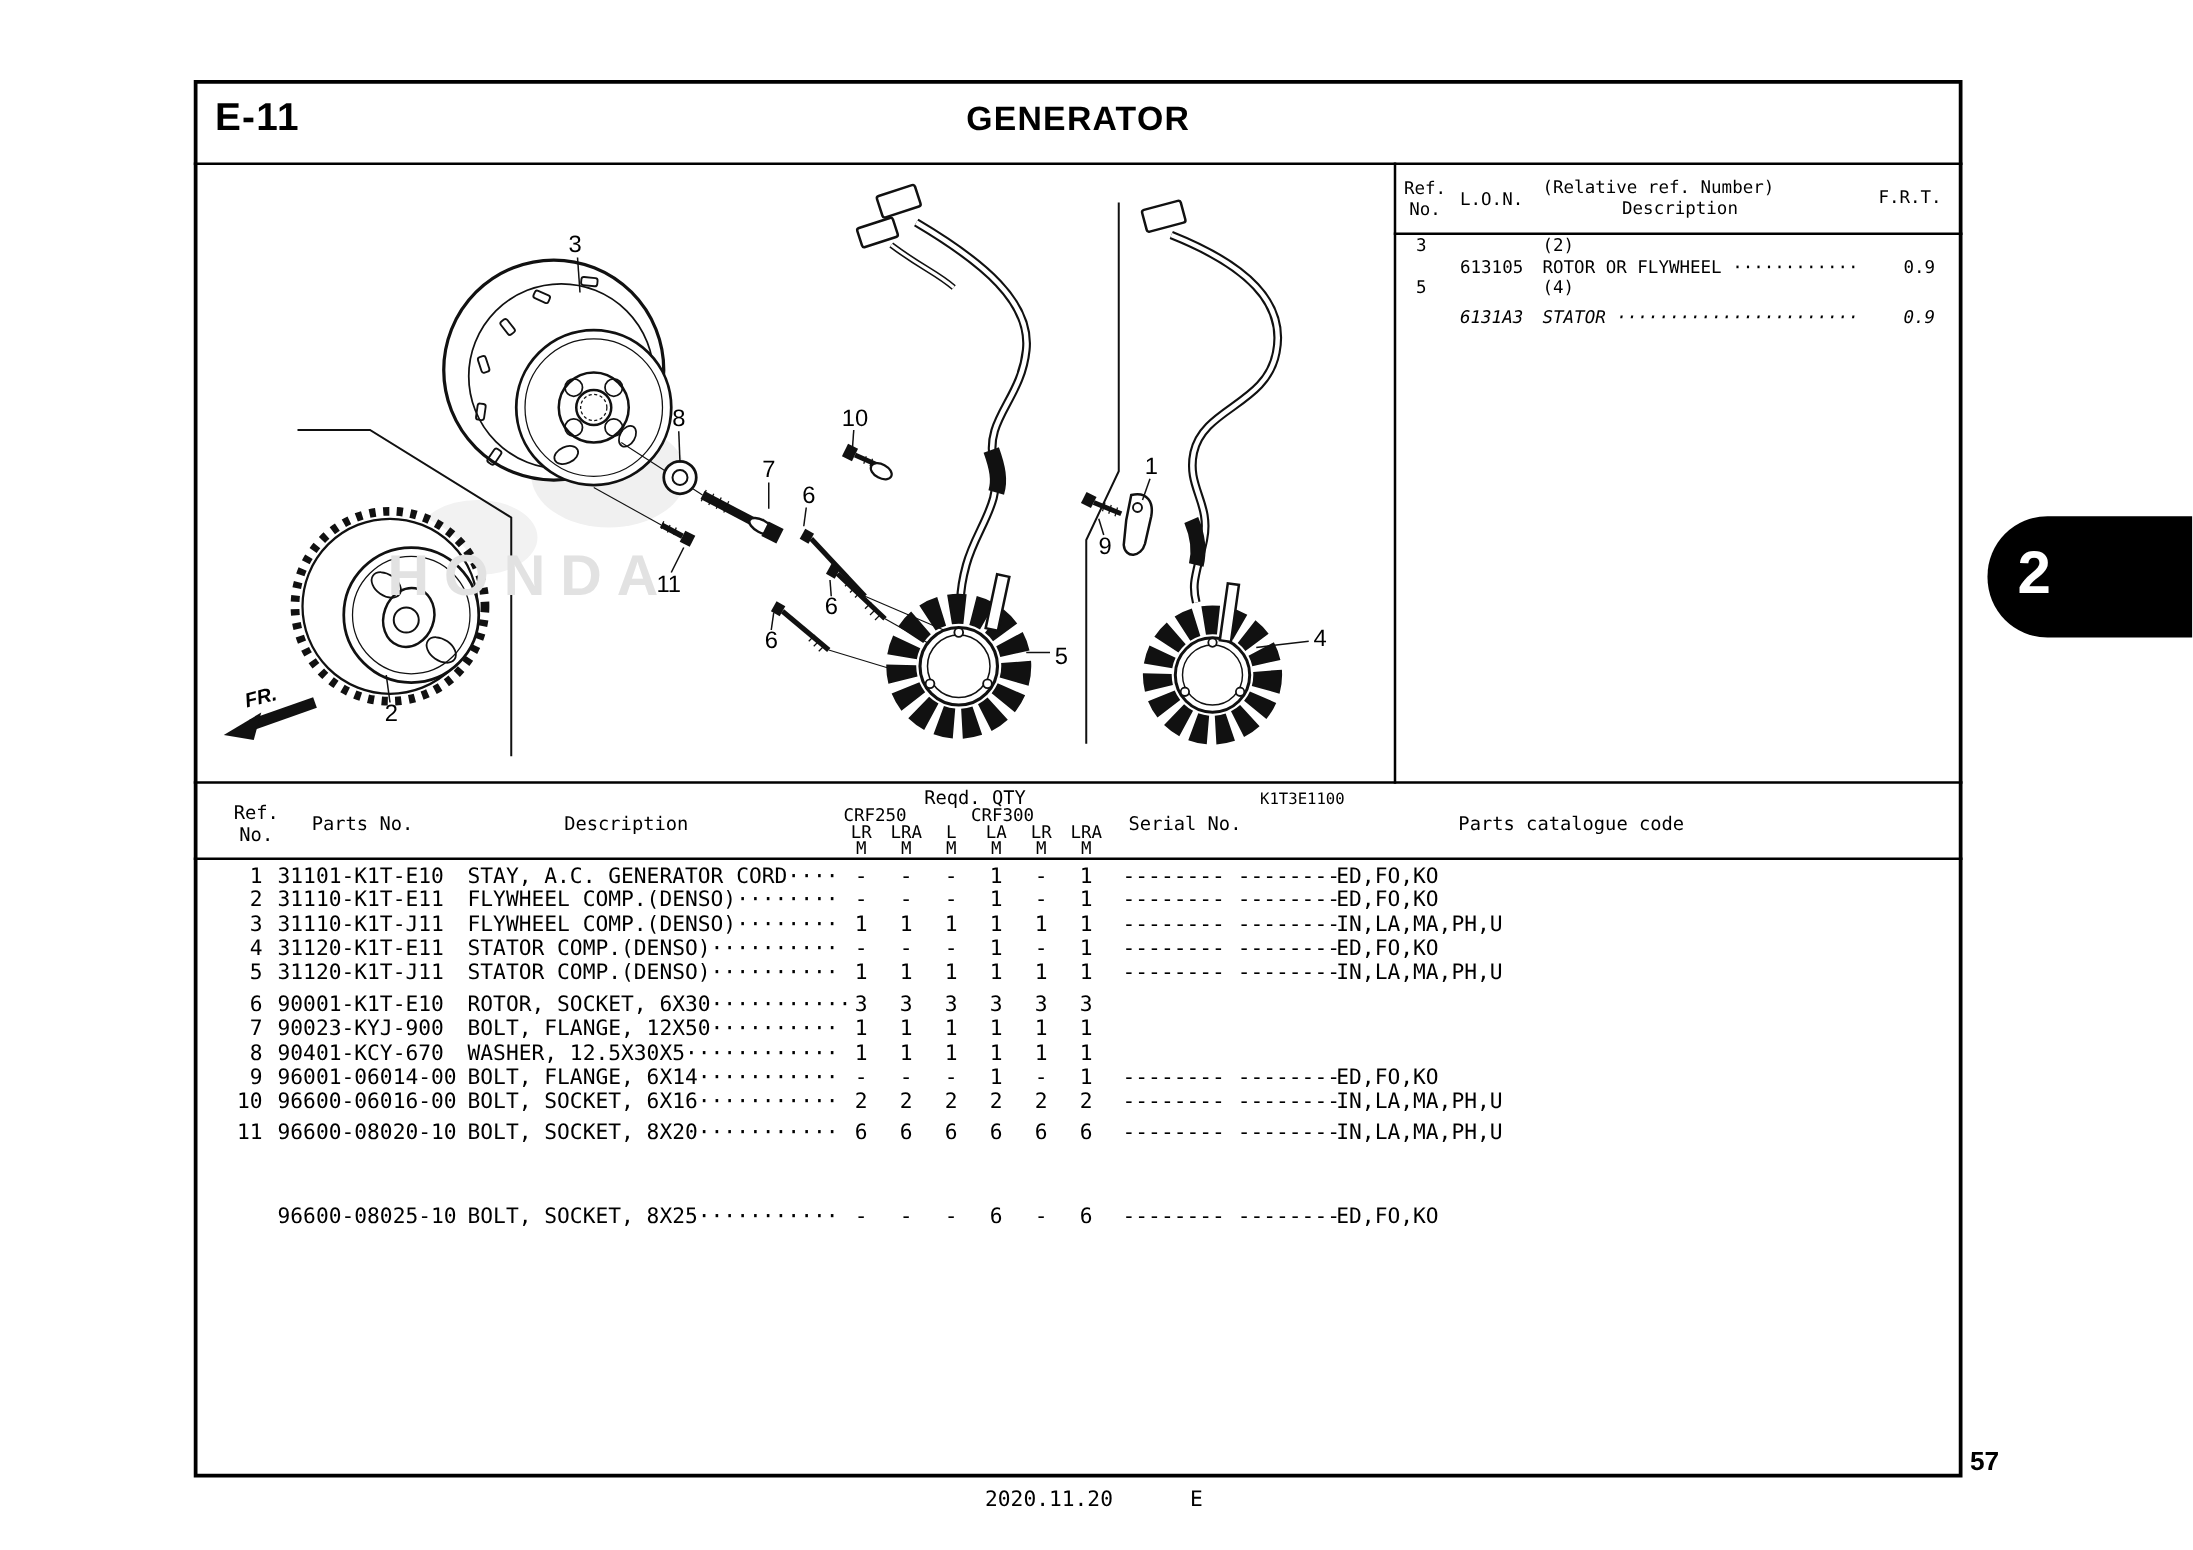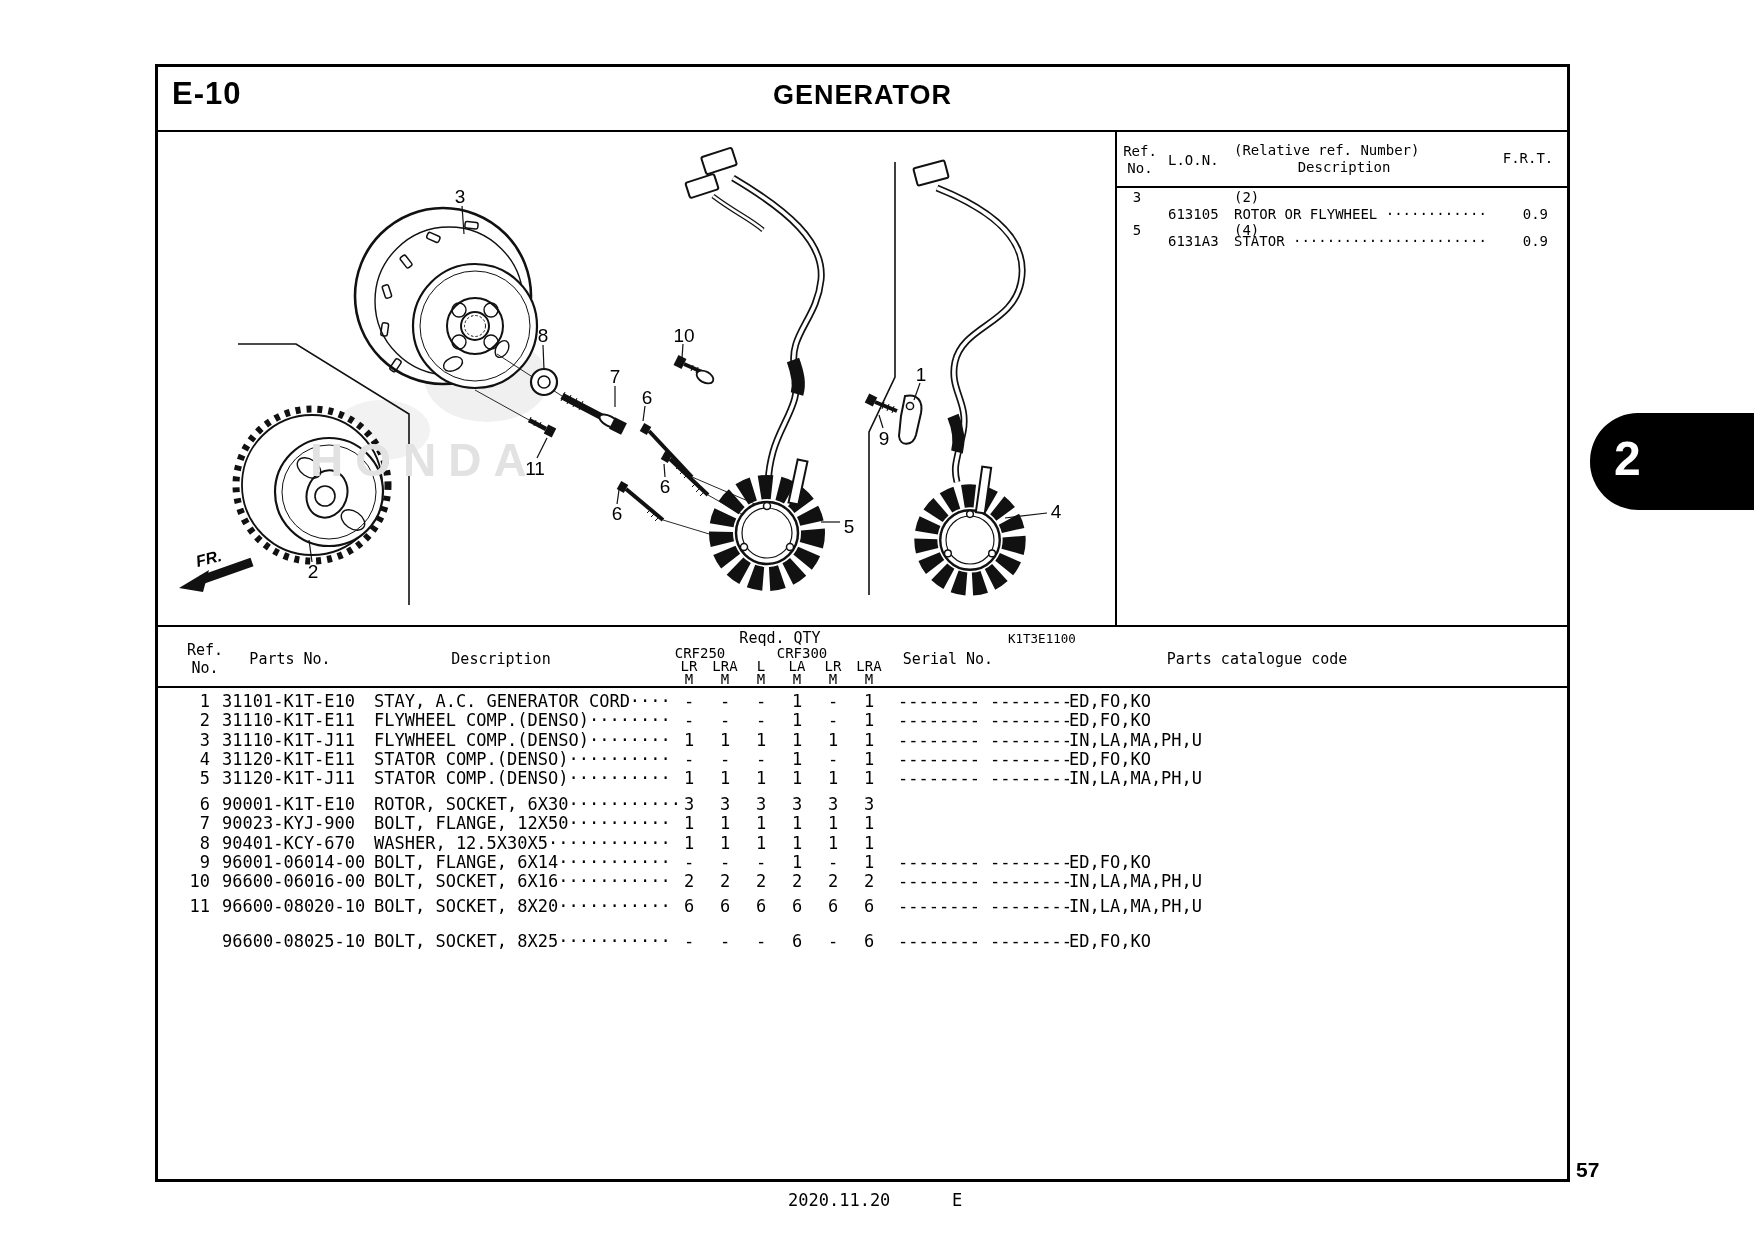--- a/index.html
+++ b/index.html
@@ -43,21 +43,21 @@
   .diagram-code{left:1008px;top:583px;font-size:12.5px;margin-top:48px;}
   svg text{font-family:"Liberation Sans",sans-serif;}
 </style>
 </head>
 <body>
 
 <div class="page">
 
   <div class="abs frame"></div>
 
-  <div class="abs section-code">E-10</div>
+  <div class="abs section-code">E-11</div>
   <div class="abs page-title">GENERATOR</div>
   <div class="abs hline" style="left:155px;top:130px;width:1415px;height:2px;"></div>
 
   <div class="abs vline" style="left:1115px;top:130px;width:2px;height:497px;"></div>
   <div class="abs hline" style="left:1115px;top:186px;width:455px;height:2px;"></div>
   <div class="abs hline" style="left:155px;top:625px;width:1415px;height:2px;"></div>
   <div class="abs hline" style="left:155px;top:686px;width:1415px;height:2px;"></div>
 
   <svg class="abs" style="left:157px;top:130px;" width="958" height="494" viewBox="0 0 958 494">
     <defs>
@@ -272,21 +272,21 @@
           <span class="r-lon">613105</span>
           <span class="r-desc">ROTOR OR FLYWHEEL ············</span>
           <span class="r-frt">0.9</span>
         </div>
         <div class="rrow mono" style="position: absolute; left: 0px; top: 222px; width: 1754px; height: 16px; font-size: 14px;">
           <span class="r-ref">5</span>
           <span class="r-lon"></span>
           <span class="r-desc">(4)</span>
           <span class="r-frt"></span>
         </div>
-        <div class="rrow mono" style="position: absolute; left: 0px; top: 233px; width: 1754px; height: 16px; font-size: 14px;">
+        <div class="rrow mono" style="position: absolute; left: 0px; top: 246px; width: 1754px; height: 16px; font-size: 14px; font-style: italic;">
           <span class="r-ref"></span>
           <span class="r-lon">6131A3</span>
           <span class="r-desc">STATOR ·······················</span>
           <span class="r-frt">0.9</span>
         </div>
       </div>
   </div>
 
   <div>
     <div class="abs mono ph ph-c" style="left:185px;top:641px;width:40px;">Ref.</div>
@@ -451,21 +451,21 @@
         <span class="c-desc">BOLT, SOCKET, 8X20···········</span>
         <span class="c-q" style="left:521px;">6</span>
         <span class="c-q" style="left:557px;">6</span>
         <span class="c-q" style="left:593px;">6</span>
         <span class="c-q" style="left:629px;">6</span>
         <span class="c-q" style="left:665px;">6</span>
         <span class="c-q" style="left:701px;">6</span>
         <span class="c-serial">-------- --------</span>
         <span class="c-code">IN,LA,MA,PH,U</span>
       </div>
-      <div class="prow mono" style="top: 932px; padding-left: 11px;">
+      <div class="prow mono" style="top: 964px; padding-left: 11px;">
         <span class="c-ref"></span>
         <span class="c-part">96600-08025-10</span>
         <span class="c-desc">BOLT, SOCKET, 8X25···········</span>
         <span class="c-q" style="left:521px;">-</span>
         <span class="c-q" style="left:557px;">-</span>
         <span class="c-q" style="left:593px;">-</span>
         <span class="c-q" style="left:629px;">6</span>
         <span class="c-q" style="left:665px;">-</span>
         <span class="c-q" style="left:701px;">6</span>
         <span class="c-serial">-------- --------</span>

